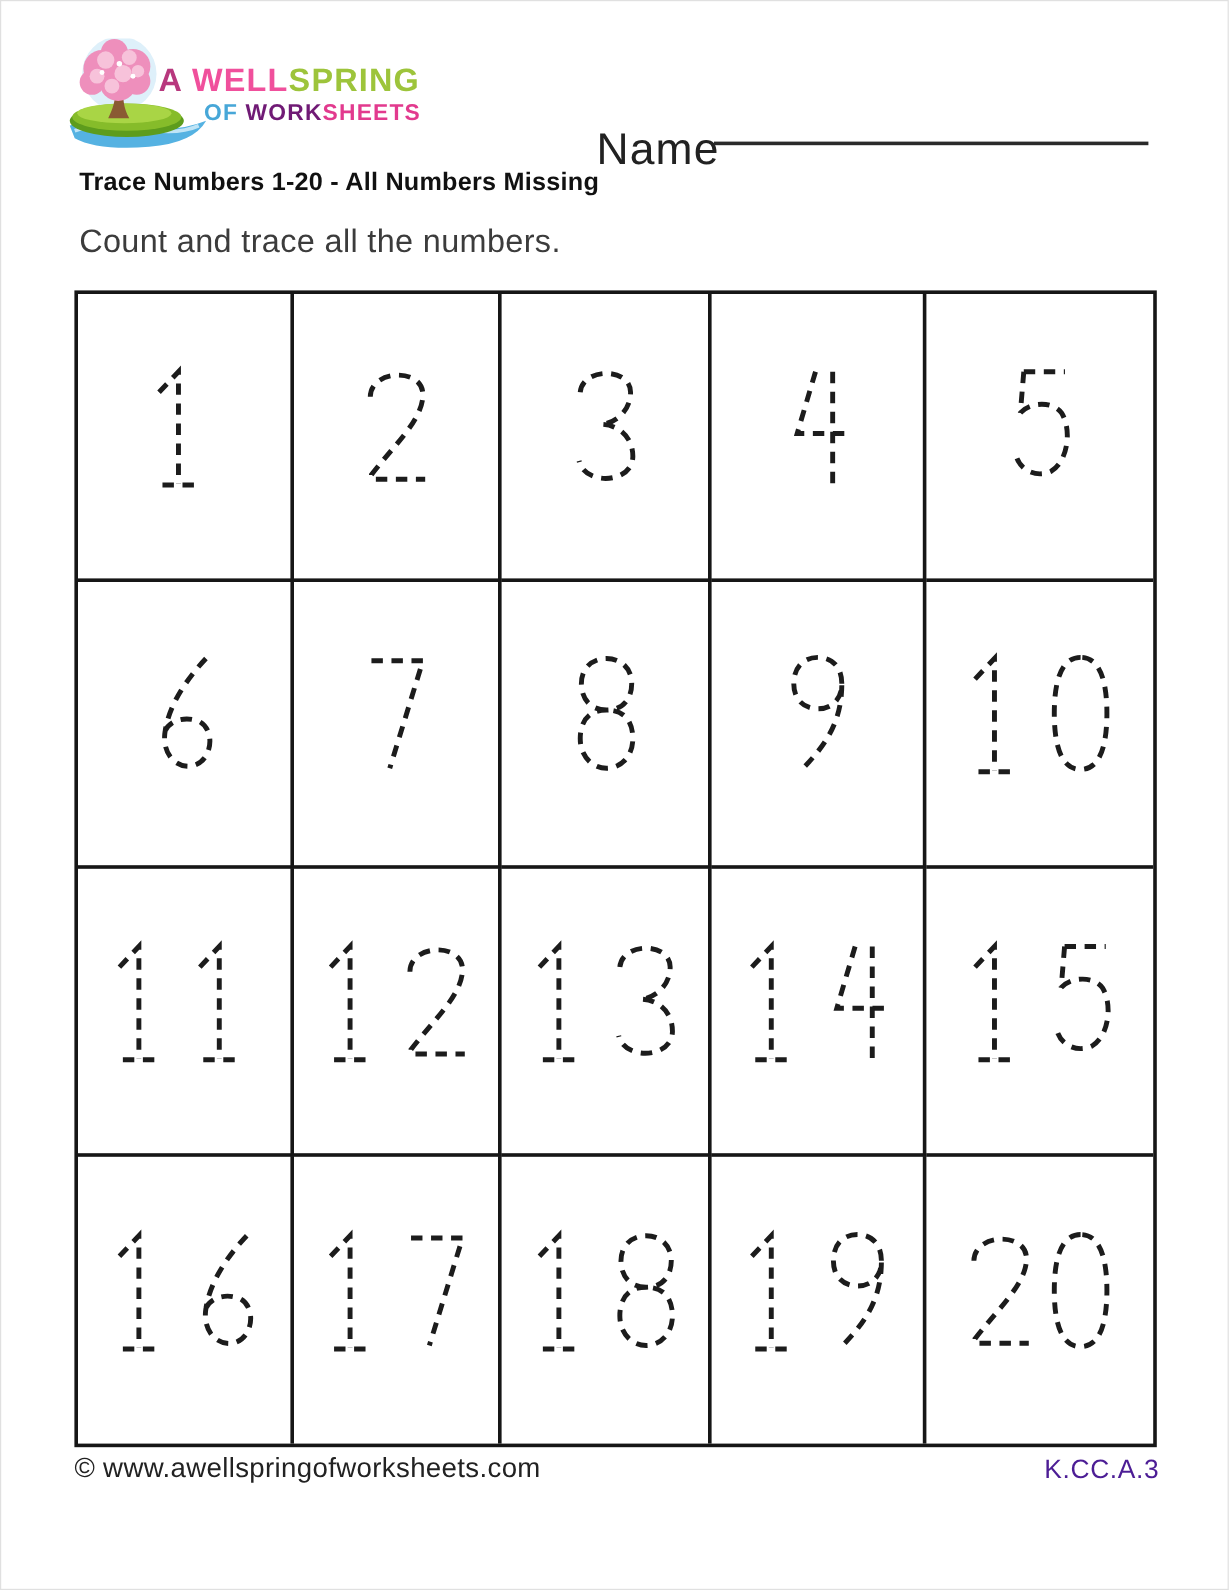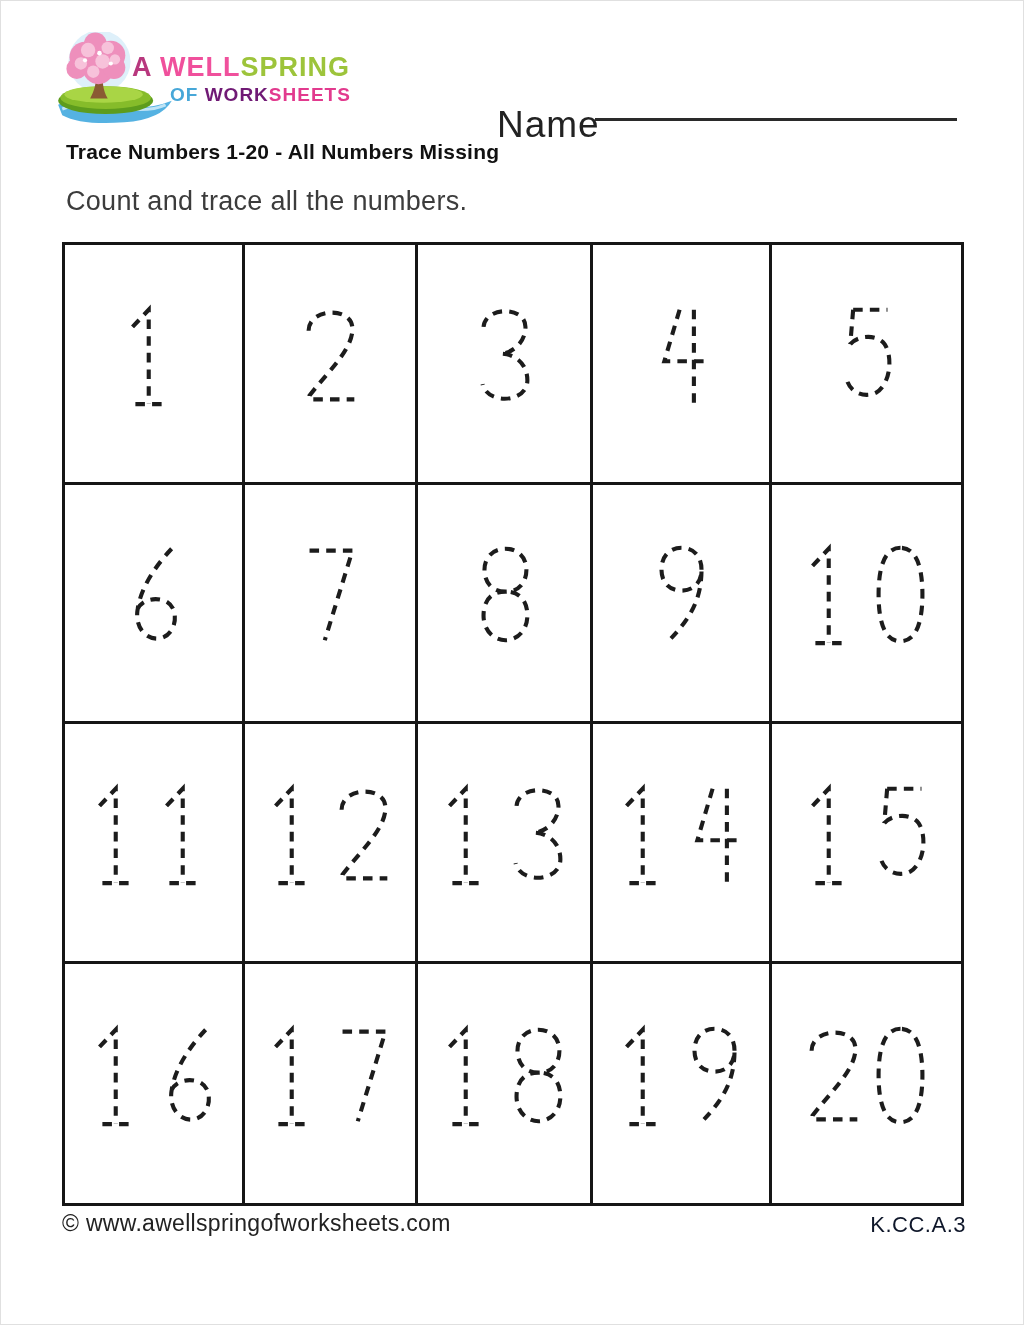--- a/index.html
+++ b/index.html
@@ -34,21 +34,21 @@
   .trace-cell{
     border-right:3px solid #161616;border-bottom:3px solid #161616;box-sizing:border-box;
     display:flex;align-items:center;justify-content:center;padding-bottom:16px;
   }
   .trace-cell:nth-child(5n){border-right:none;}
   .trace-cell:nth-child(n+16){border-bottom:none;}
   .digit-glyph{display:block;margin:0 3px;}
 
   
   .footer-copyright{position:absolute;left:62px;top:1210px;width:902px;text-align:left;font-size:23px;color:#222;letter-spacing:.3px;}
-  .standard-code{position:absolute;right:58px;top:1212px;font-size:22px;color:#0f172a;letter-spacing:.5px;}
+  .standard-code{position:absolute;right:58px;top:1212px;font-size:22px;color:#4c1d95;letter-spacing:.5px;}
 </style>
 </head>
 <body>
 
 <div class="page-frame"></div>
 
 <div class="logo">
   <svg class="logo-art" viewBox="0 0 120 92" xmlns="http://www.w3.org/2000/svg">
     <circle cx="44" cy="28" r="30" fill="#def0fa"></circle>
     <path d="M4 70 Q22 60 50 68 Q84 78 114 66 Q104 84 68 87 Q26 90 8 80 Z" fill="#55b2e2"></path>

